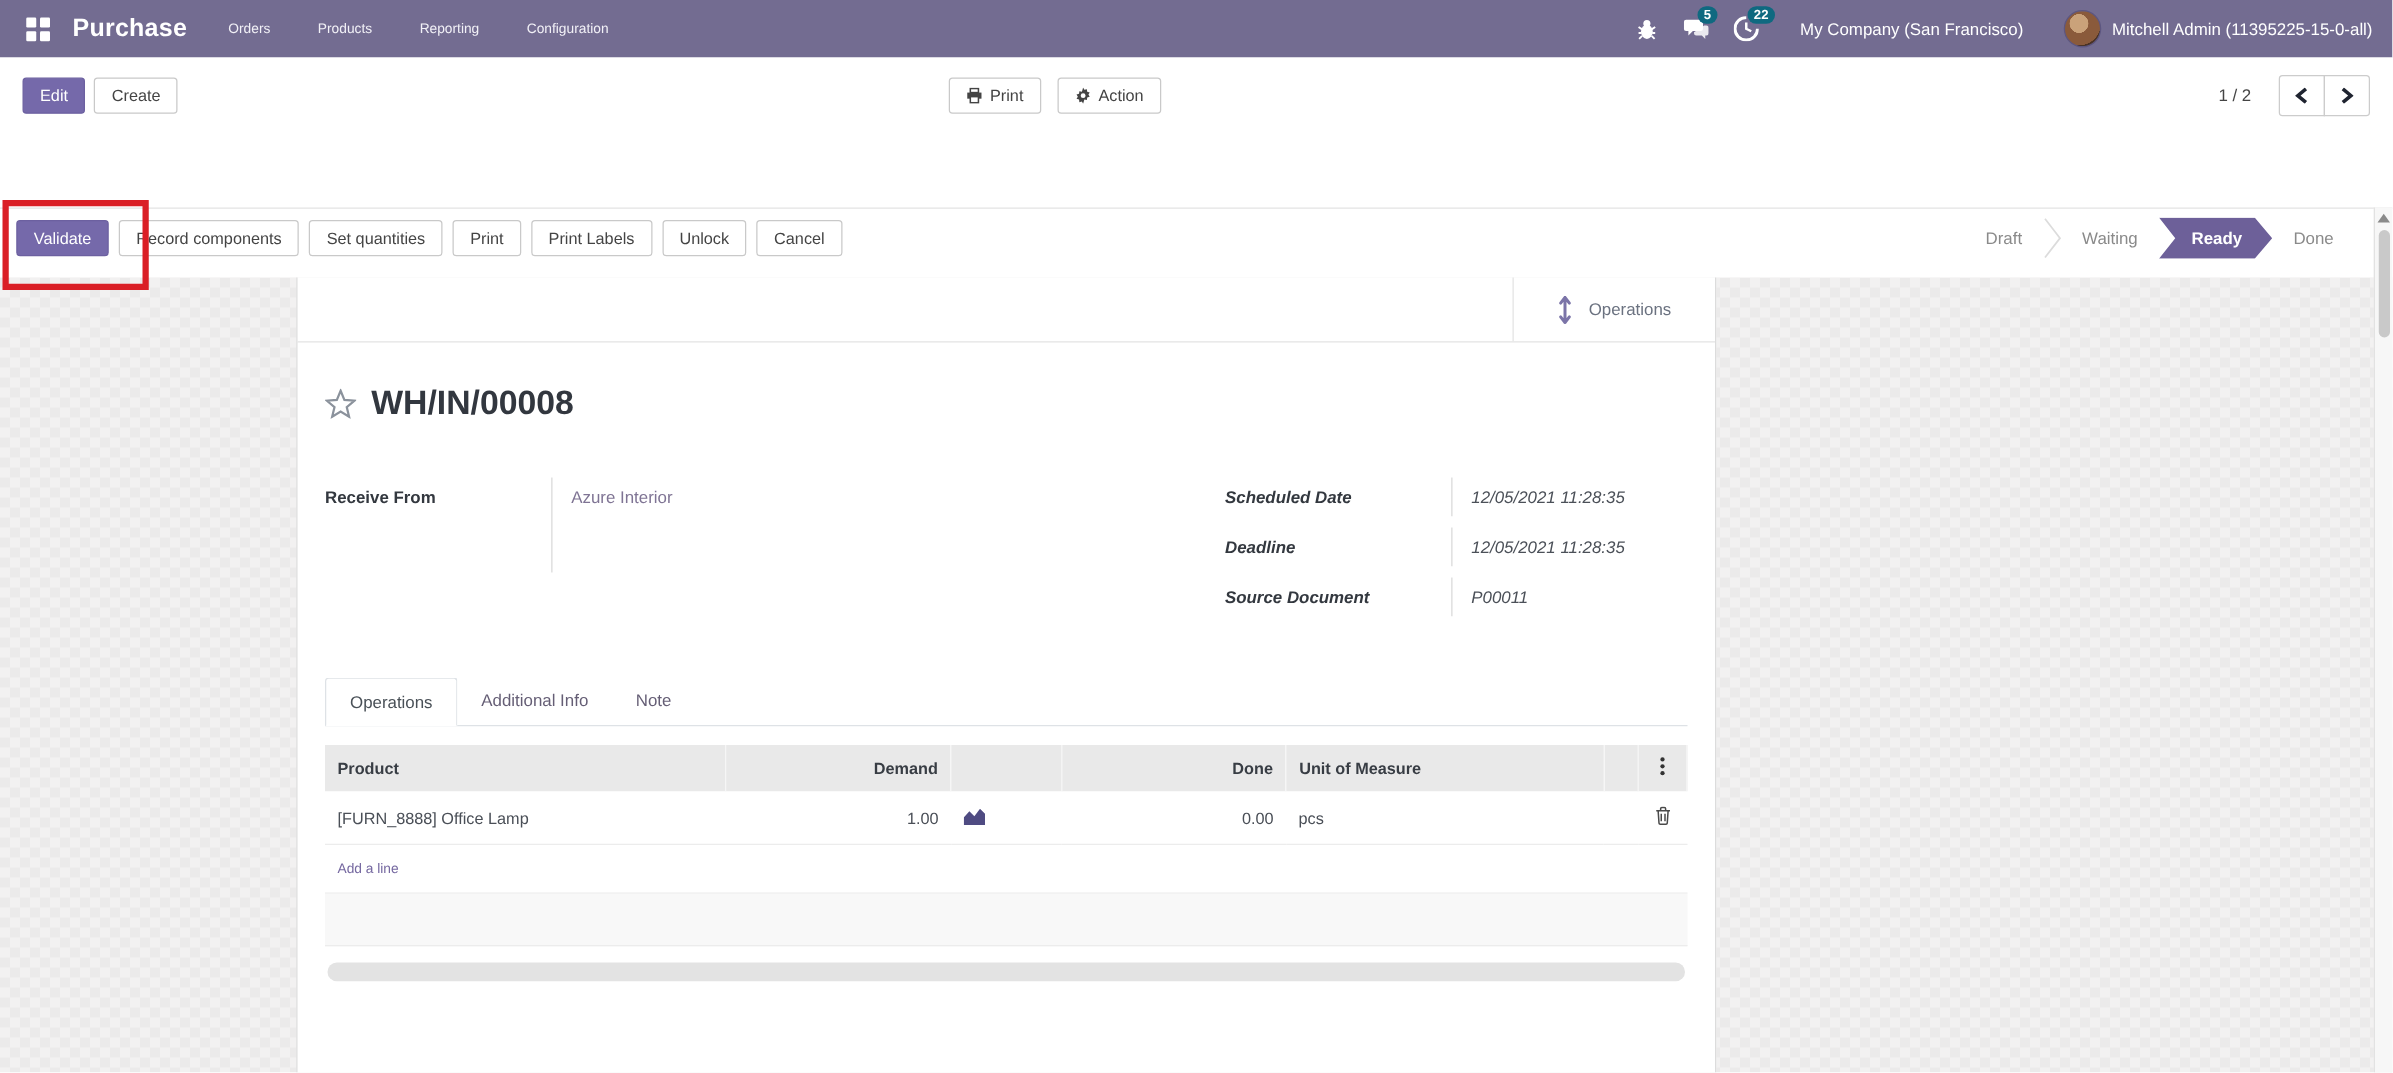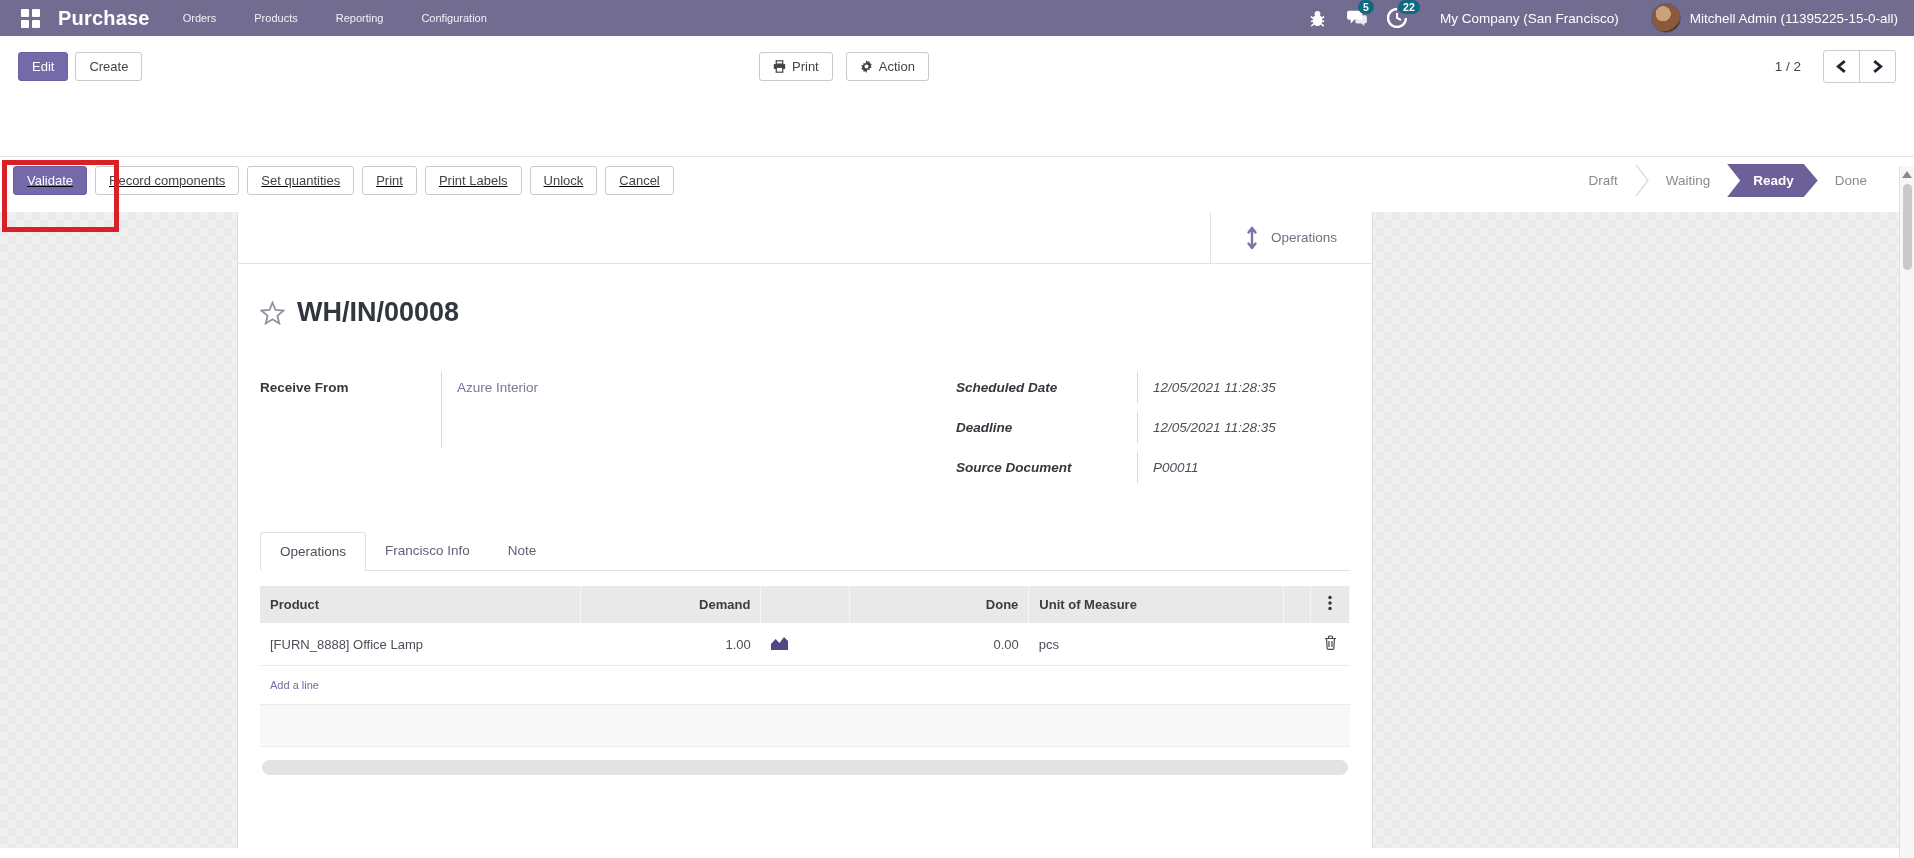--- a/index.html
+++ b/index.html
@@ -1,20 +1,20 @@
 <!DOCTYPE html>
 <html><head>
 <meta charset="utf-8">
 <style>
   * { margin:0; padding:0; box-sizing:border-box; }
   html,body { width:1914px; height:858px; overflow:hidden; font-family:"Liberation Sans", sans-serif; background:#fff; }
   .page { position:relative; width:1914px; height:858px; }
 
   
-  .navbar { height:36px; background:#736c91; display:flex; align-items:center; color:#fff; padding:0 16px 0 10px; }
+  .navbar { height:46px; background:#736c91; display:flex; align-items:center; color:#fff; padding:0 16px 0 10px; }
   .apps-btn { width:40px; height:46px; display:flex; align-items:center; justify-content:center; cursor:pointer; }
   .grid-icon { display:grid; grid-template-columns:8px 8px; grid-template-rows:8px 8px; gap:3px; }
   .grid-icon span { background:#fff; border-radius:1px; }
   .brand { font-size:20px; font-weight:bold; margin:0 14px 0 8px; letter-spacing:.2px; }
   .menu-item { font-size:11px; padding:0 19px; height:46px; display:flex; align-items:center; cursor:pointer; color:#f2f1f7; }
   .nav-right { margin-left:auto; display:flex; align-items:center; gap:6px; }
   .systray-item { position:relative; width:34px; height:46px; display:flex; align-items:center; justify-content:center; cursor:pointer; }
   .badge { position:absolute; top:5px; left:18px; background:#0f6980; color:#fff; font-size:10.5px; font-weight:bold; border-radius:9px; padding:1px 5px; line-height:12px; }
   .company { font-size:13.5px; margin:0 26px 0 20px; cursor:pointer; white-space:nowrap; }
   .user-block { display:flex; align-items:center; gap:9px; cursor:pointer; }
@@ -34,21 +34,21 @@
   .icon-inline { margin-right:6px; vertical-align:-2px; }
   .cp-right { margin-left:auto; display:flex; align-items:center; }
   .pager-count { font-size:13.5px; color:#444; margin-right:22px; }
   .pager-btns { display:flex; }
   .pager-btn { width:37px; height:33px; background:#fff; border:1px solid #ccc; display:flex; align-items:center; justify-content:center; cursor:pointer; }
   .pager-btn:first-child { border-radius:3px 0 0 3px; }
   .pager-btn:last-child { border-radius:0 3px 3px 0; margin-left:-1px; }
 
   
   .statusbar { background:#fff; border-top:1px solid #e4e4e4; height:56px; display:flex; align-items:center; padding:0 30px 8px 13px; }
-  .sb-left { display:flex; gap:8px;text-decoration:underline; }
+  .sb-left { display:flex; gap:8px; }
   .pipeline { margin-left:auto; display:flex; align-items:stretch; height:33px; }
   .state { display:flex; align-items:center; font-size:13.5px; color:#8a8a8a; padding:0 17px; }
   .state-sep svg { display:block; }
   .state-active { background:#6d6099; color:#fff; font-weight:bold; padding:0 24px 0 26px;
     clip-path:polygon(0 0, calc(100% - 14px) 0, 100% 50%, calc(100% - 14px) 100%, 0 100%, 13px 50%); }
 
   
   .annotation-box { position:absolute; left:2px; top:160px; width:117px; height:72px; border:5px solid #da1f26; z-index:50; pointer-events:none; }
 
   
@@ -58,21 +58,21 @@
   .sheet { position:absolute; left:237px; top:0; width:1136px; height:636px; background:#fff; border-left:1px solid #dcdcdc; border-right:1px solid #dcdcdc; }
 
   .sheet-topbar { height:52px; border-bottom:1px solid #e3e3e3; display:flex; justify-content:flex-end; }
   .operations-btn { width:162px; border-left:1px solid #e3e3e3; display:flex; align-items:center; justify-content:center; gap:13px; cursor:pointer; }
   .operations-btn .label { color:#6b7280; font-size:13.5px; }
 
   .title-block { display:flex; align-items:center; gap:12px; padding:33px 0 0 22px; }
   .title { font-size:27px; font-weight:bold; color:#32373f; }
   .star { cursor:pointer; }
 
-  .fields { display:flex; padding:44px 22px 0 22px; }
+  .fields { display:flex; padding:44px 22px 0 22px;gap:24px; }
   .fgroup-left { width:696px; }
   .fgroup-right { flex:1;font-style:italic; }
   .frow { display:flex; margin-bottom:9px; }
   .flabel { width:181px; font-size:13.5px; font-weight:bold; color:#33383f; padding-top:8px; }
   .fvalue { border-left:1px solid #d9d9d9; padding:8px 0 8px 15px; font-size:13.5px; color:#4b5058; flex:1; }
   .fvalue.tall { min-height:76px; }
   .fvalue.link { color:#7f7494; cursor:pointer; }
 
   .notebook { margin-top:40px; padding:0 22px; }
   .tabs { display:flex; border-bottom:1px solid #dee2e6; }
@@ -248,21 +248,21 @@
           <div class="frow">
             <div class="flabel">Source Document</div>
             <div class="fvalue">P00011</div>
           </div>
         </div>
       </div>
 
       <div class="notebook">
         <div class="tabs">
           <div class="tab active">Operations</div>
-          <div class="tab">Francisco Info</div>
+          <div class="tab">Additional Info</div>
           <div class="tab">Note</div>
         </div>
 
         <table class="o2m-table">
           <colgroup>
             <col class="col-product">
               <col class="col-demand">
               <col class="col-icon">
               <col class="col-done">
               <col class="col-uom">

